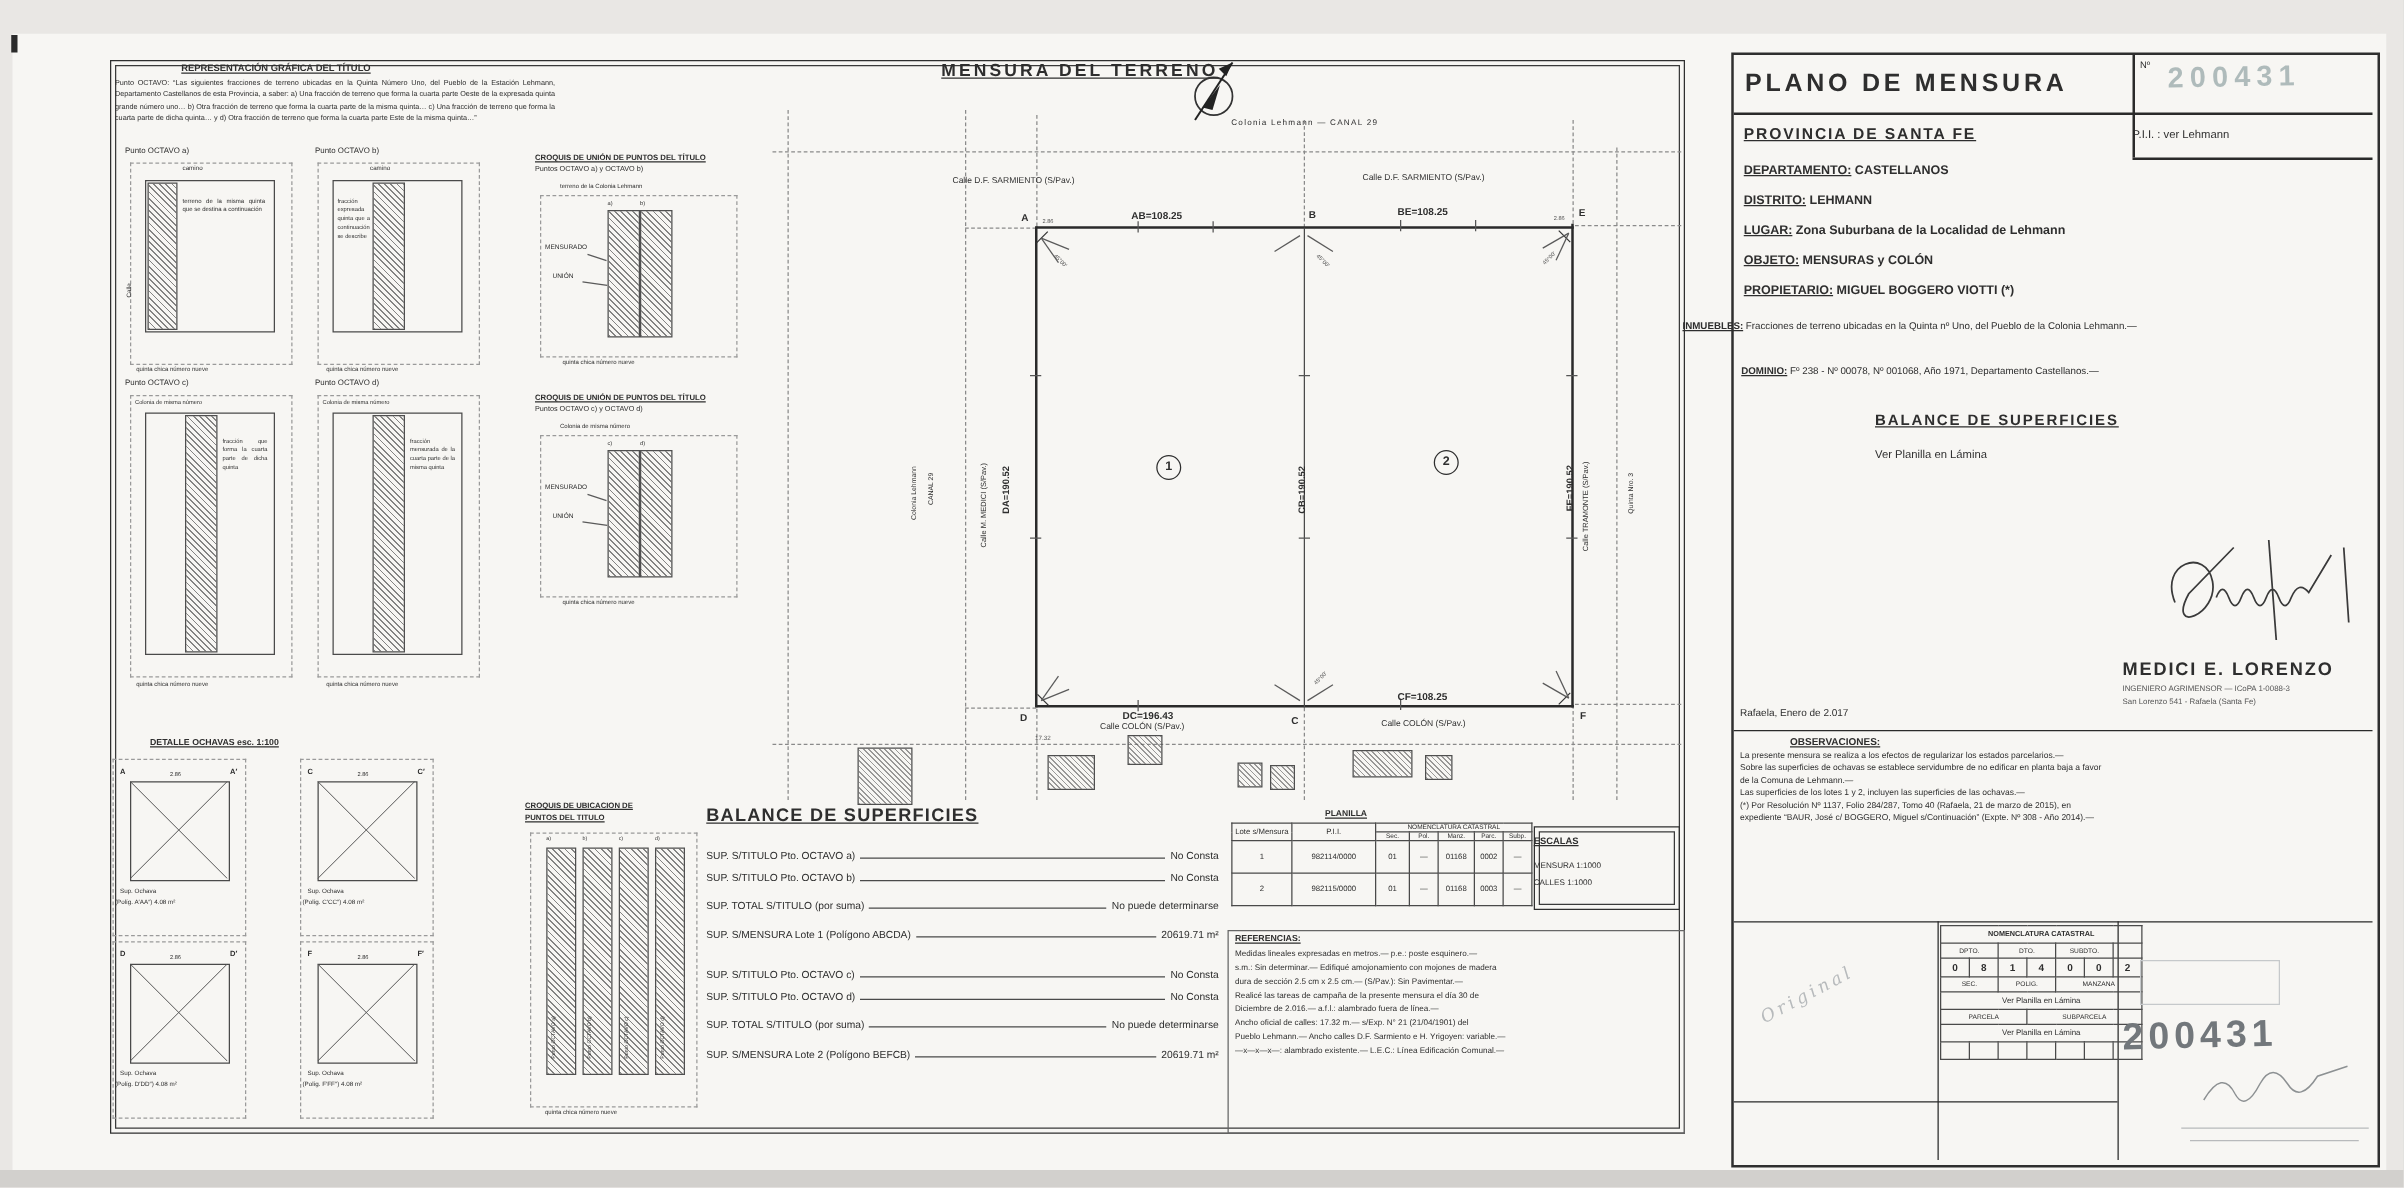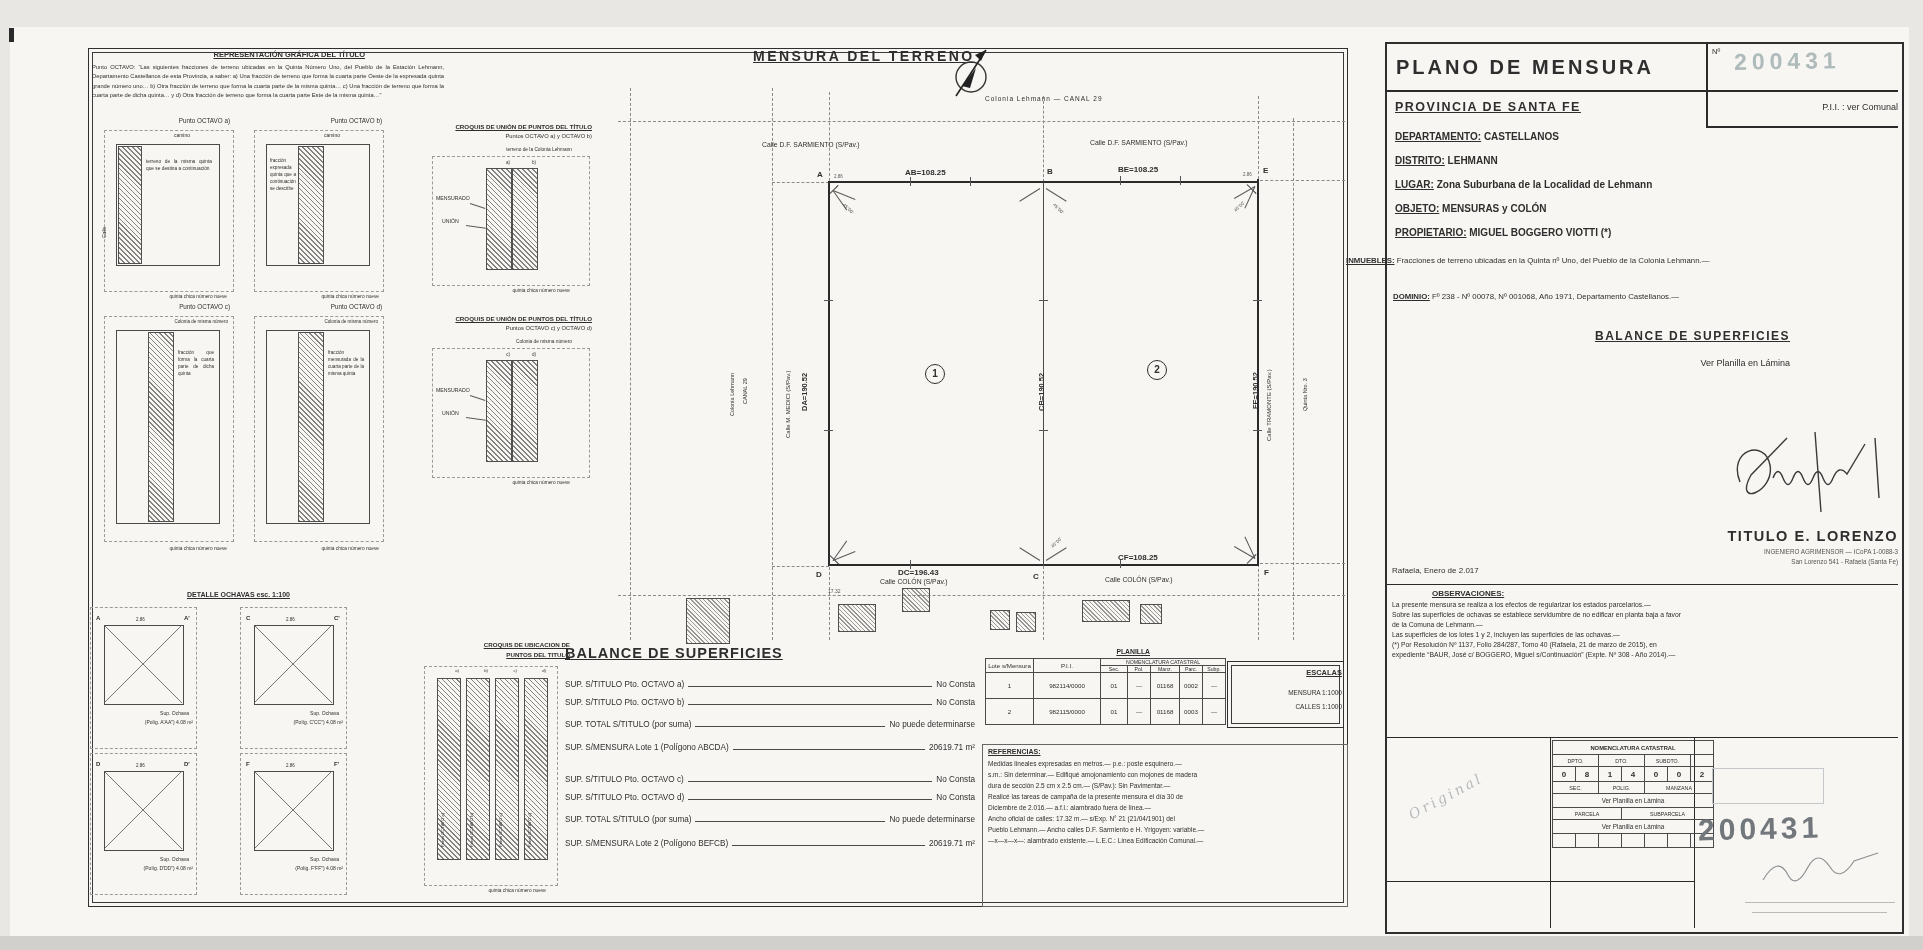--- a/index.html
+++ b/index.html
@@ -2,21 +2,21 @@
 <html><head>
 <meta charset="utf-8">
 <style>
   html,body{margin:0;padding:0;background:#dcdad7;}
   .stage{position:relative;width:1923px;height:950px;background:#e9e7e4;overflow:hidden;
          font-family:"Liberation Sans",sans-serif;color:#2e2e2e;}
   .sheet{position:absolute;left:10px;top:27px;width:1899px;height:909px;background:#f7f6f3;}
   .scan-strip{position:absolute;left:0;top:936px;width:1923px;height:14px;background:#d2d0cd;}
   .ink{position:absolute;inset:0;filter:blur(0.3px);}
   .t{position:absolute;white-space:nowrap;line-height:1.15;}
-  .c{text-align:right;}
+  .c{text-align:left;}
   .b{font-weight:bold;}
   .u{text-decoration:underline;}
   .j{white-space:normal;text-align:justify;}
   .vt{position:absolute;white-space:nowrap;transform:rotate(-90deg);transform-origin:left bottom;}
   .ln{position:absolute;background:#2a2a2a;}
   .ln2{position:absolute;background:#4a4a4a;}
   .dh{position:absolute;height:0;border-top:1px dashed #8a8a8a;}
   .dv{position:absolute;width:0;border-left:1px dashed #8a8a8a;}
   .hatch{position:absolute;border:1px solid #4f4f4f;
          background-image:repeating-linear-gradient(45deg,rgba(70,70,70,.65) 0 1px,transparent 1px 3.5px);}
@@ -381,38 +381,38 @@
     <div class="t" style="left:988px;top:837px;font-size:6.5px;">—x—x—x—: alambrado existente.—  L.E.C.: Línea Edificación Comunal.—</div>
 
     <div class="box" style="left:1385px;top:42px;width:515px;height:888px;border-width:2.5px;"></div>
     <div class="ln" style="left:1387px;top:90px;width:511px;height:1.5px;"></div>
     <div class="ln" style="left:1706px;top:44px;width:1.5px;height:82px;"></div>
     <div class="ln" style="left:1706px;top:126px;width:192px;height:1.5px;"></div>
 
     <div class="t b" style="left:1396px;top:56px;font-size:20px;letter-spacing:3px;text-align:right;">PLANO DE MENSURA</div>
     <div class="t" style="left:1712px;top:48px;font-size:7.5px;">Nº</div>
     <div class="t b" style="left:1734px;top:48px;font-size:23px;letter-spacing:5px;color:rgba(127,148,150,.6);transform:rotate(-1deg);">200431</div>
-    <div class="t c" style="left:1706px;top:102px;width:192px;font-size:9px;">P.I.I. : ver Comunal</div>
+    <div class="t c" style="left:1706px;top:102px;width:192px;font-size:9px;">P.I.I. : ver Lehmann</div>
 
     <div class="t b u" style="left:1395px;top:100px;font-size:12.5px;letter-spacing:1.5px;">PROVINCIA DE SANTA FE</div>
     <div class="t" style="left:1395px;top:131px;font-size:10px;font-weight:bold;"><span class="u">DEPARTAMENTO:</span>&nbsp;<span>CASTELLANOS</span></div>
     <div class="t" style="left:1395px;top:155px;font-size:10px;font-weight:bold;"><span class="u">DISTRITO:</span>&nbsp;<span>LEHMANN</span></div>
     <div class="t" style="left:1395px;top:179px;font-size:10px;font-weight:bold;"><span class="u">LUGAR:</span>&nbsp;<span>Zona Suburbana de la Localidad de Lehmann</span></div>
     <div class="t" style="left:1395px;top:203px;font-size:10px;font-weight:bold;"><span class="u">OBJETO:</span>&nbsp;<span>MENSURAS y COLÓN</span></div>
     <div class="t" style="left:1395px;top:227px;font-size:10px;font-weight:bold;"><span class="u">PROPIETARIO:</span>&nbsp;<span>MIGUEL BOGGERO VIOTTI (*)</span></div>
     <div class="t j" style="left:1346px;top:255px;width:500px;font-size:7.8px;line-height:1.45;"><span class="u b">INMUEBLES:</span>&nbsp;<span>Fracciones de terreno ubicadas en la Quinta nº Uno, del Pueblo de la Colonia Lehmann.—</span></div>
     <div class="t" style="left:1393px;top:293px;font-size:7.8px;"><span class="u b">DOMINIO:</span>&nbsp;<span>Fº 238 - Nº 00078, Nº 001068, Año 1971, Departamento Castellanos.—</span></div>
 
     <div class="t c b u" style="left:1500px;top:330px;width:290px;font-size:12px;letter-spacing:1.5px;">BALANCE DE SUPERFICIES</div>
     <div class="t c" style="left:1500px;top:358px;width:290px;font-size:9px;">Ver Planilla en Lámina</div>
 
     <svg style="position:absolute;left:1715px;top:420px;" width="190" height="105">
       <path d="M25,62 C12,30 50,18 55,45 C60,72 18,88 36,55 L72,18 M58,58 q5,-13 10,0 q5,13 10,0 q5,-13 10,0 q5,13 10,0 q5,-13 10,0 q5,13 10,0 q6,-14 14,-4 l18,-30 M100,12 l6,80 M160,18 l4,60" fill="none" stroke="#3a3a3a" stroke-width="1.4"></path>
     </svg>
-    <div class="t c b" style="left:1698px;top:528px;width:200px;font-size:14.5px;letter-spacing:1.5px;">TITULO E. LORENZO</div>
+    <div class="t c b" style="left:1698px;top:528px;width:200px;font-size:14.5px;letter-spacing:1.5px;">MEDICI E. LORENZO</div>
     <div class="t c gray" style="left:1698px;top:548px;width:200px;font-size:6.3px;">INGENIERO AGRIMENSOR — ICoPA 1-0088-3</div>
     <div class="t c gray" style="left:1698px;top:558px;width:200px;font-size:6.3px;">San Lorenzo 541  -  Rafaela (Santa Fe)</div>
     <div class="t" style="left:1392px;top:566px;font-size:8px;">Rafaela, Enero de 2.017</div>
 
     <div class="ln" style="left:1387px;top:584px;width:511px;height:1.2px;"></div>
     <div class="t b u" style="left:1432px;top:589px;font-size:8px;text-decoration:underline;">OBSERVACIONES:</div>
     <div class="t" style="left:1392px;top:601px;font-size:6.8px;">La presente mensura se realiza a los efectos de regularizar los estados parcelarios.—</div>
     <div class="t" style="left:1392px;top:611px;font-size:6.8px;">Sobre las superficies de ochavas se establece servidumbre de no edificar en planta baja a favor</div>
     <div class="t" style="left:1392px;top:621px;font-size:6.8px;">de la Comuna de Lehmann.—</div>
     <div class="t" style="left:1392px;top:631px;font-size:6.8px;">Las superficies de los lotes 1 y 2, incluyen las superficies de las ochavas.—</div>

